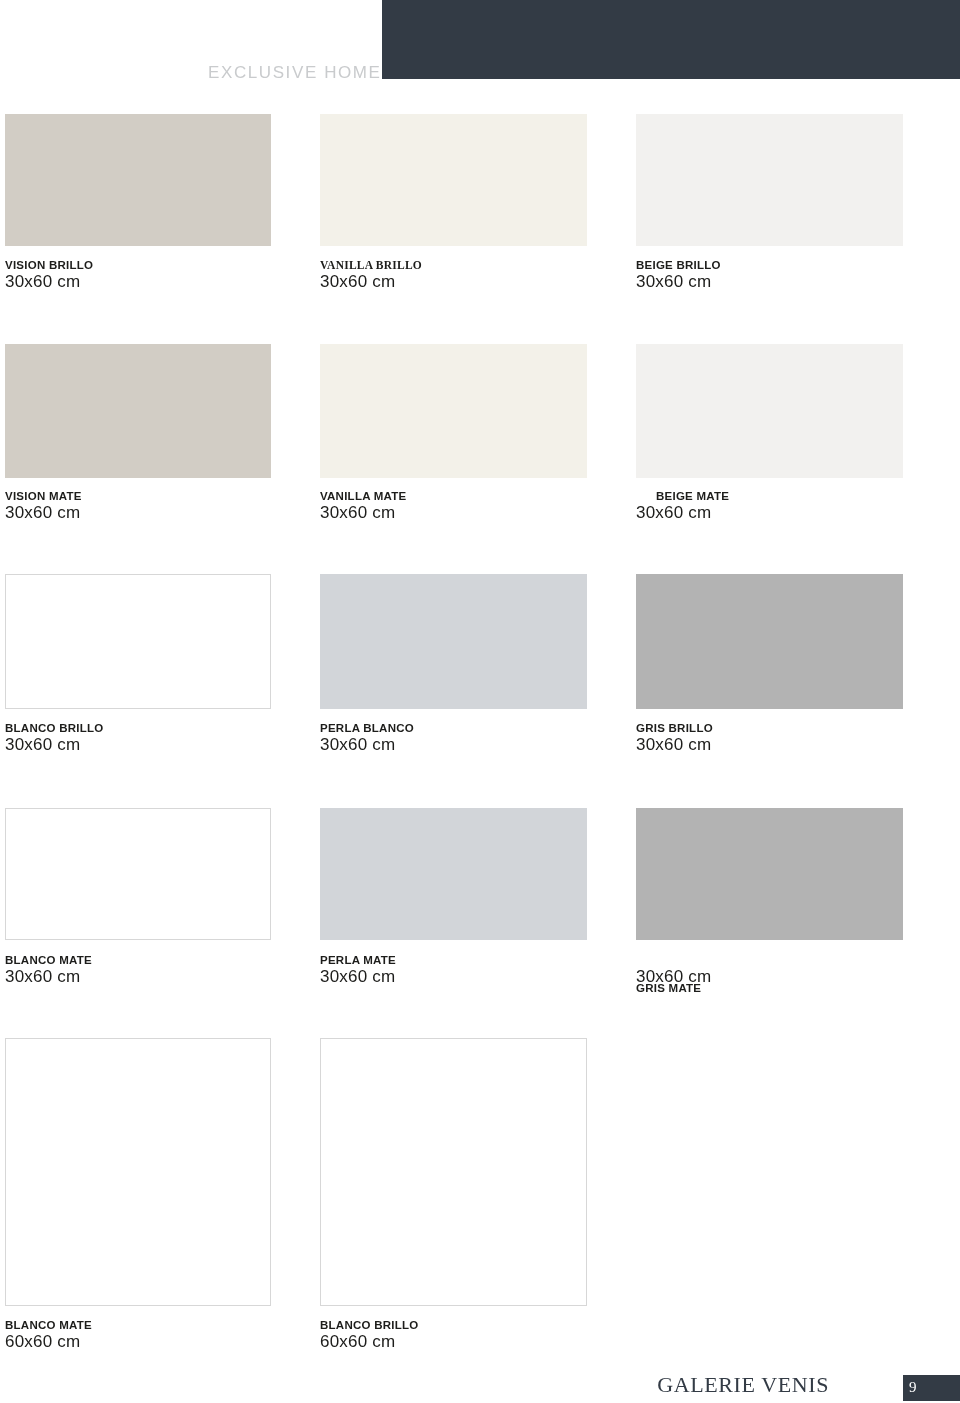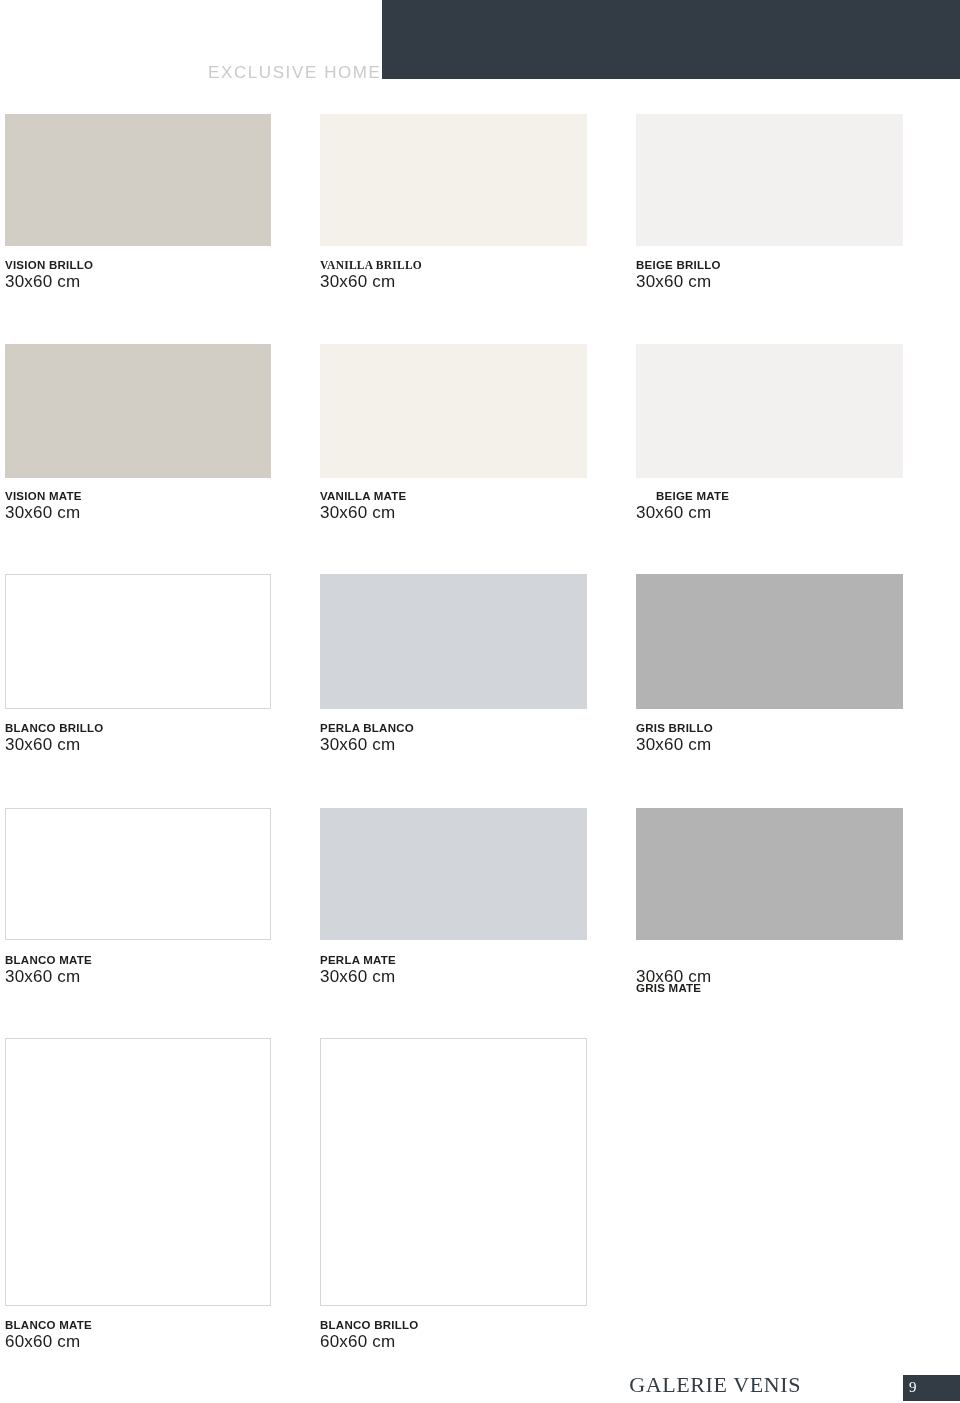--- a/index.html
+++ b/index.html
@@ -88,20 +88,21 @@
     white-space: nowrap;
   }
 
   
   #footer {
     position: absolute;
     left: 0;
     top: 1365px;
     width: 864px;
     height: 38px;
+    padding-left: 28px;
   }
   #footer-brand {
     position: absolute;
     right: 63px;
     top: 7px;
     font-family: "Liberation Serif", serif;
     font-size: 22px;
     letter-spacing: 0.6px;
     color: #333b45;
     white-space: nowrap;

